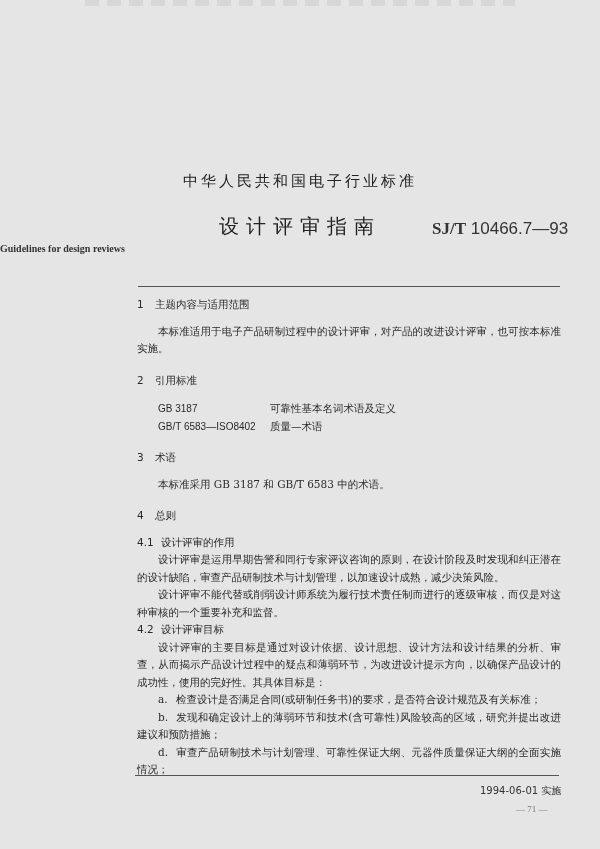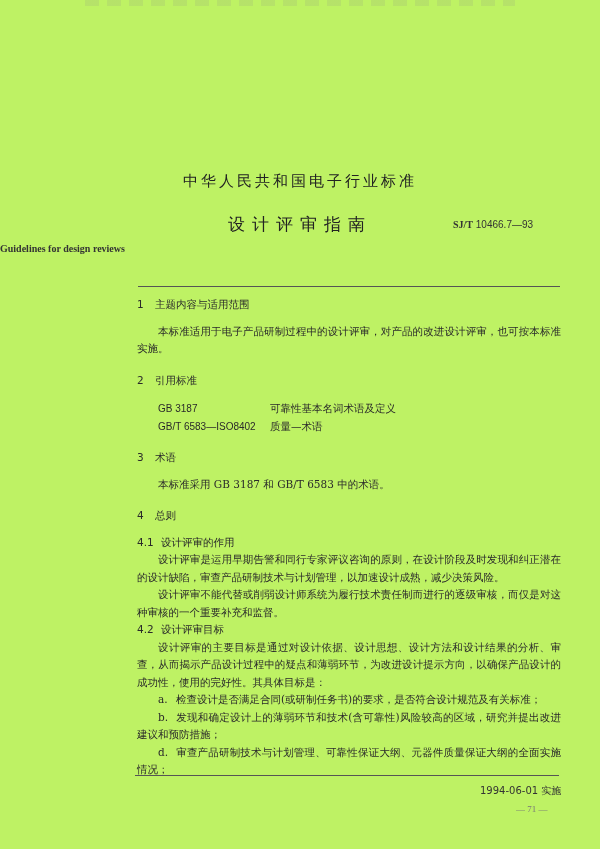--- a/index.html
+++ b/index.html
@@ -13,50 +13,50 @@
       position: relative;
       overflow: hidden;
       font-family: "DejaVu Serif", "Liberation Serif", serif;
       color: #2a2a2a;
     }
     .page {
       position: absolute;
       left: 0; top: 0;
       width: 600px;
       height: 849px;
-      background: #bef264;
+      background: #e5e5e5;
     }
     .header-std {
       position: absolute;
       top: 172px;
       left: 0;
       width: 600px;
       text-align: center;
       font-family: "DejaVu Sans", "Liberation Sans", sans-serif;
       font-size: 15px;
       letter-spacing: 3px;
       color: #222;
     }
     .title-cn {
       position: absolute;
       top: 213px;
       left: 0;
       width: 600px;
       text-align: center;
       font-family: "DejaVu Sans", "Liberation Sans", sans-serif;
-      font-size: 17px;
+      font-size: 20px;
       letter-spacing: 7px;
       color: #222;
     }
     .std-code {
       position: absolute;
       top: 219px;
-      left: 453px;
+      left: 432px;
       font-family: "Liberation Sans", sans-serif;
-      font-size: 10px;
+      font-size: 17px;
       color: #333;
     }
     .std-code .sj {
       font-family: "Liberation Serif", serif;
       font-weight: bold;
     }
     .title-en {
       position: absolute;
       top: 243px;
       left: 0;

